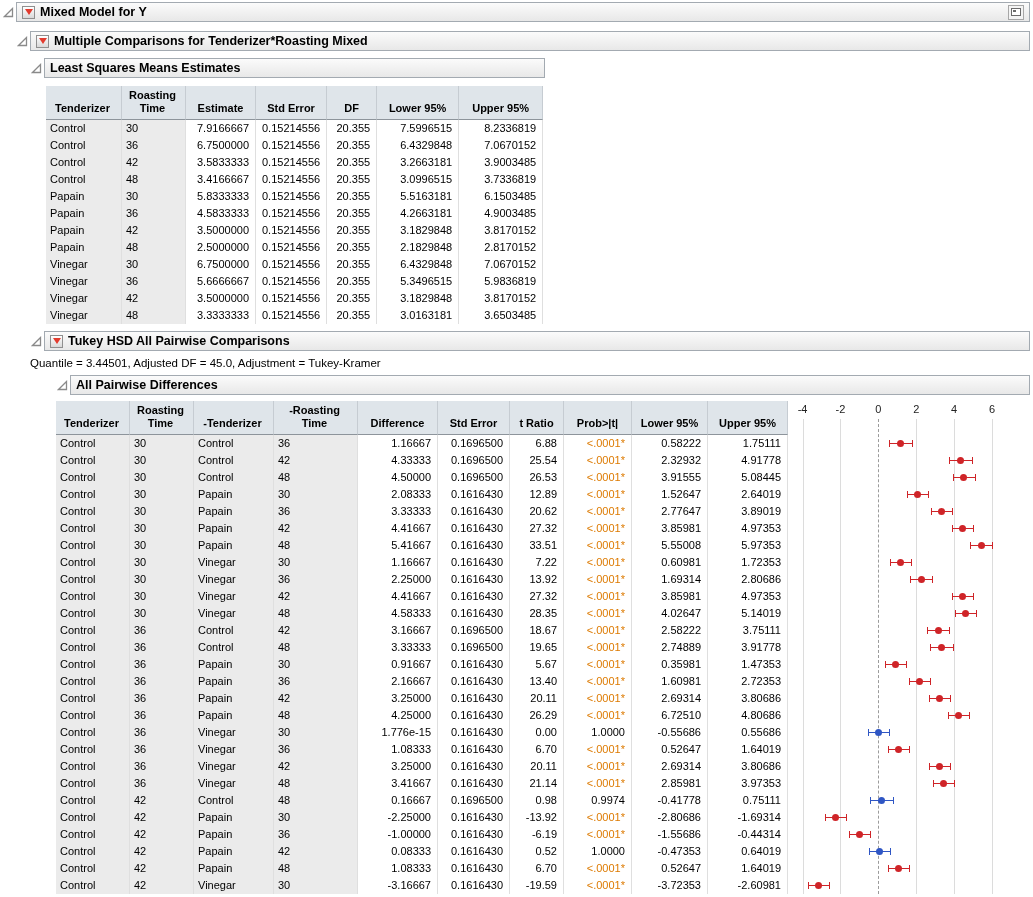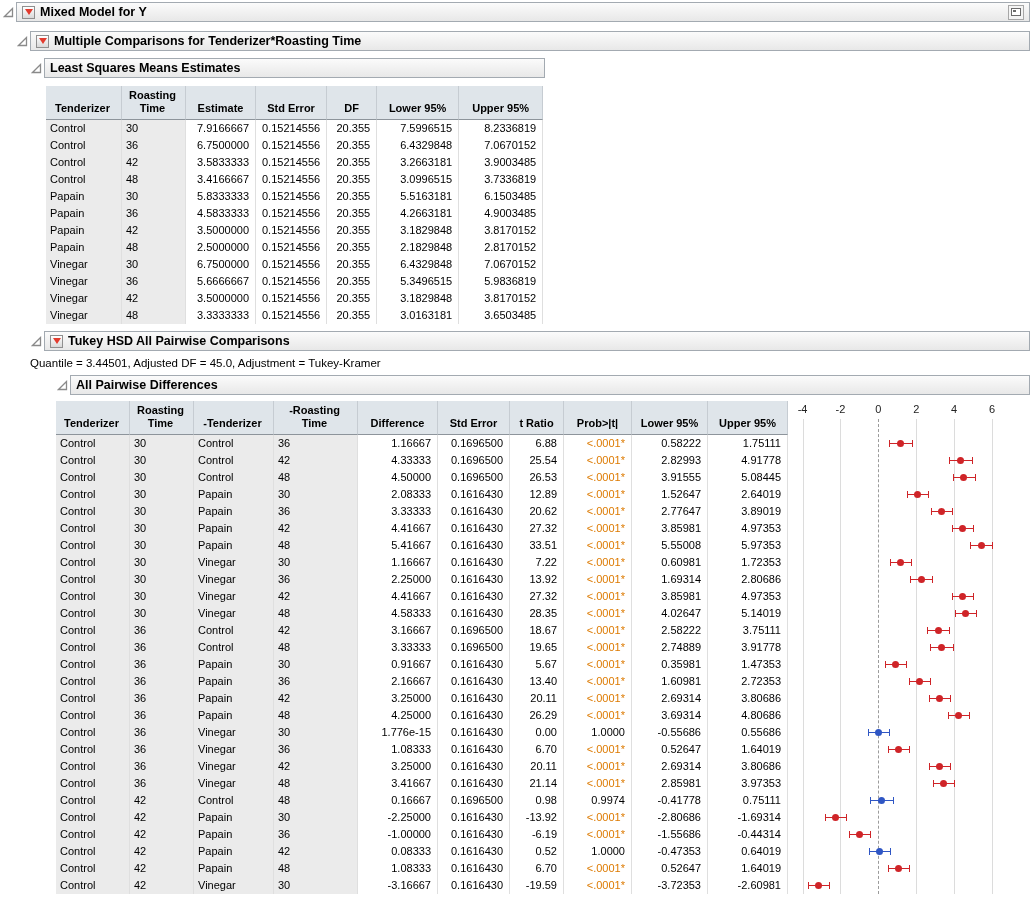--- a/index.html
+++ b/index.html
@@ -158,21 +158,21 @@
   <div class="outline-row lvl1 mt9">
     <span class="disclosure">
       <svg width="11" height="11">
           <polygon points="1.5,9.5 9.5,9.5 9.5,1.5" fill="none" stroke="#8a8a8a" stroke-width="1.3"></polygon>
         </svg>
     </span>
     <div class="titlebar">
       <span class="redbtn">
           <span class="redtri"></span>
         </span>
-      <span class="bar-title">Multiple Comparisons for Tenderizer*Roasting Time</span>
+      <span class="bar-title">Multiple Comparisons for Tenderizer*Roasting Mixed</span>
     </div>
   </div>
 
   <div class="outline-row lvl2 mt7">
     <span class="disclosure">
       <svg width="11" height="11">
           <polygon points="1.5,9.5 9.5,9.5 9.5,1.5" fill="none" stroke="#8a8a8a" stroke-width="1.3"></polygon>
         </svg>
     </span>
     <div class="titlebar w-half">
@@ -389,21 +389,21 @@
             </tr>
             <tr>
               <td class="cat">Control</td>
               <td class="cat">30</td>
               <td class="cat">Control</td>
               <td class="cat">42</td>
               <td class="num">4.33333</td>
               <td class="num">0.1696500</td>
               <td class="num">25.54</td>
               <td class="num sig">&lt;.0001*</td>
-              <td class="num">2.82993</td>
+              <td class="num">2.32932</td>
               <td class="num">4.91778</td>
             </tr>
             <tr>
               <td class="cat">Control</td>
               <td class="cat">30</td>
               <td class="cat">Control</td>
               <td class="cat">48</td>
               <td class="num">4.50000</td>
               <td class="num">0.1696500</td>
               <td class="num">26.53</td>
@@ -569,21 +569,21 @@
             </tr>
             <tr>
               <td class="cat">Control</td>
               <td class="cat">36</td>
               <td class="cat">Papain</td>
               <td class="cat">48</td>
               <td class="num">4.25000</td>
               <td class="num">0.1616430</td>
               <td class="num">26.29</td>
               <td class="num sig">&lt;.0001*</td>
-              <td class="num">3.69314</td>
+              <td class="num">6.72510</td>
               <td class="num">4.80686</td>
             </tr>
             <tr>
               <td class="cat">Control</td>
               <td class="cat">36</td>
               <td class="cat">Vinegar</td>
               <td class="cat">30</td>
               <td class="num">1.776e-15</td>
               <td class="num">0.1616430</td>
               <td class="num">0.00</td>

